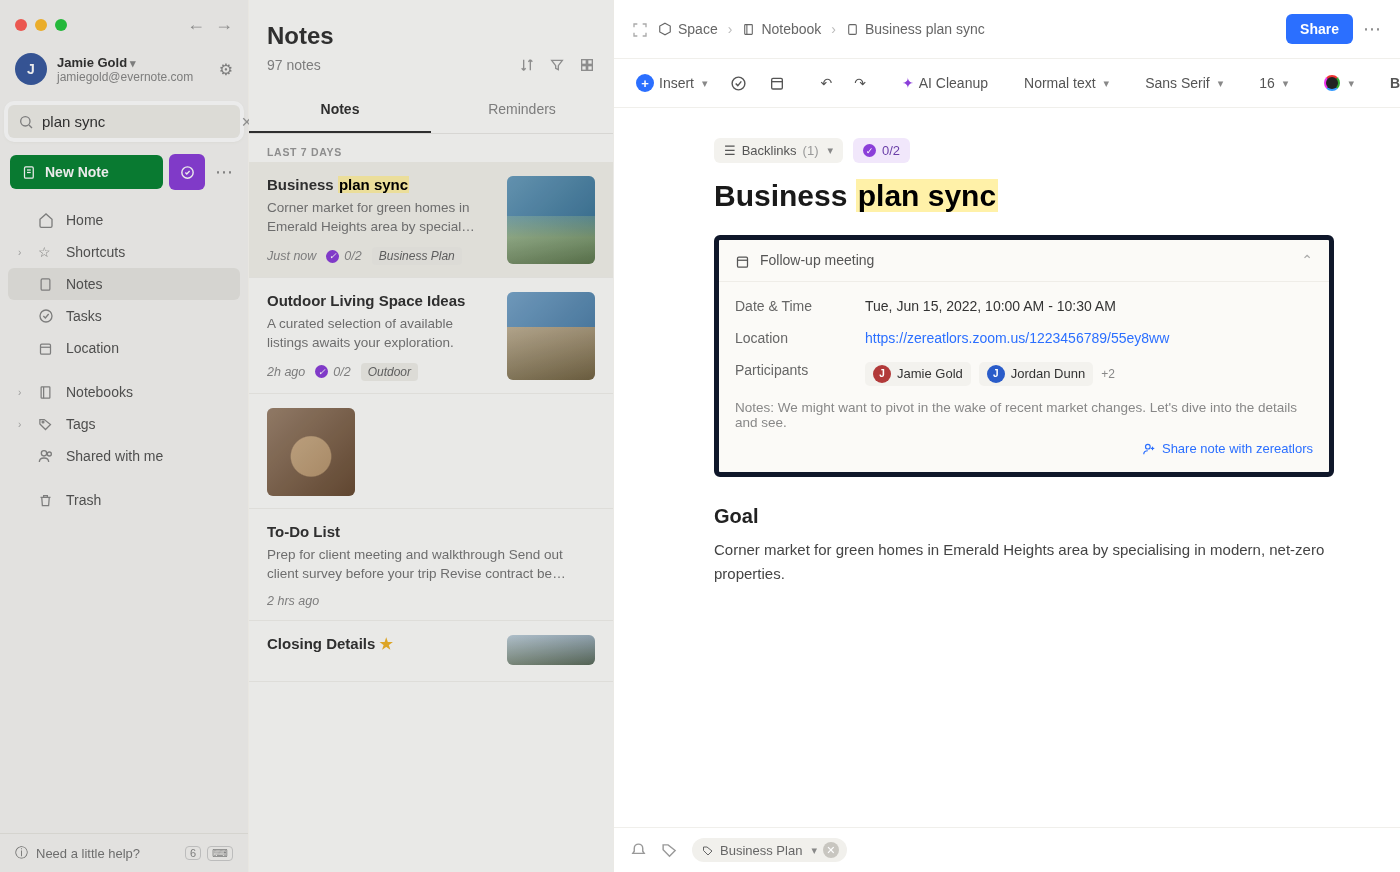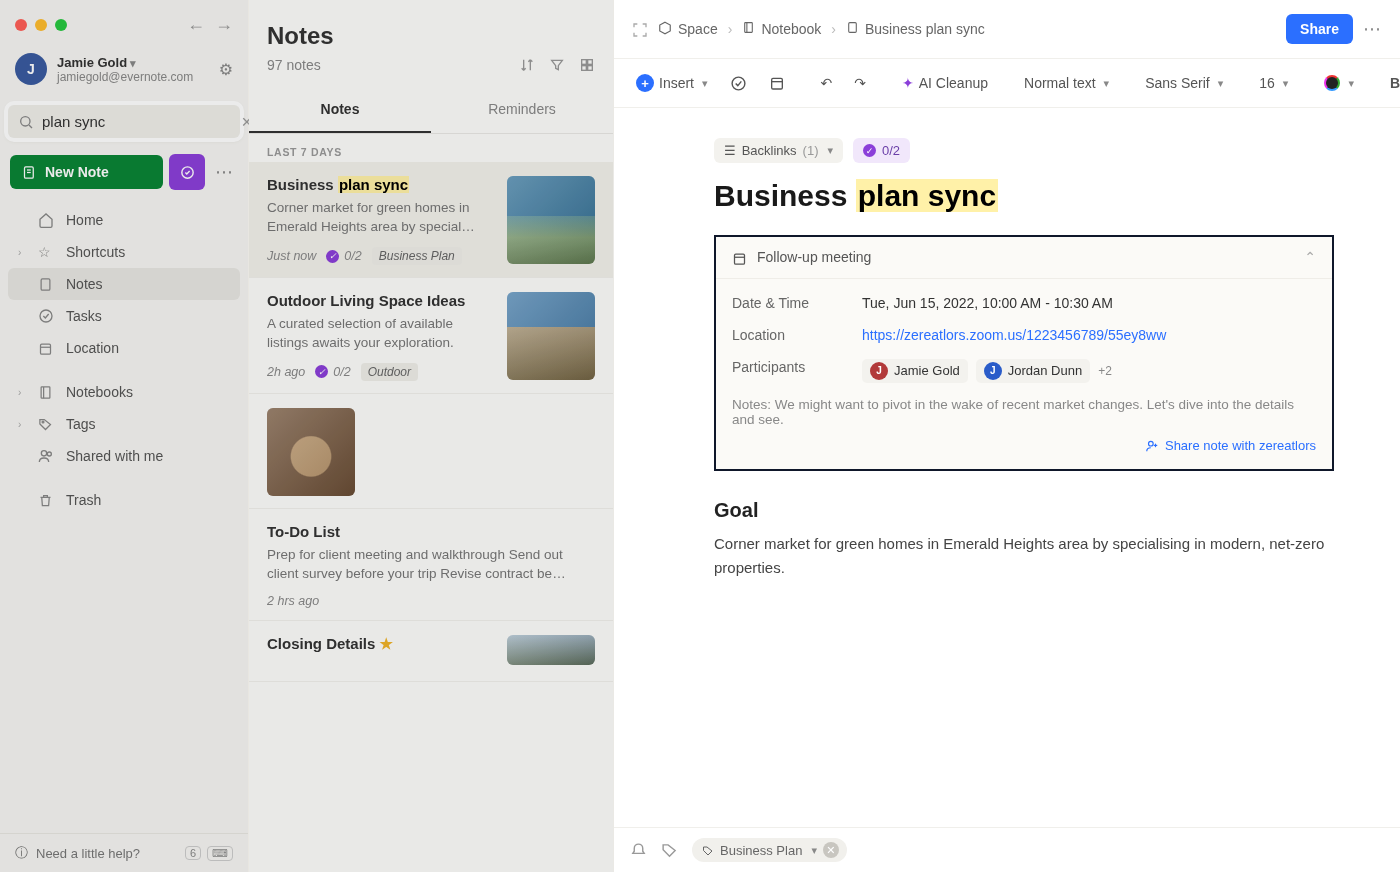--- a/index.html
+++ b/index.html
@@ -70,21 +70,21 @@
 .thumb.t1 { background: linear-gradient(180deg,#3a7ea8 45%,#5e9aa5 45%,#8cae7e 70%,#6e8c5c); }
 .thumb.t2 { background: linear-gradient(180deg,#4b87b8 40%,#b7a481 40%,#86754f); }
 .thumb.t3 { background: linear-gradient(180deg,#aab7b0 50%,#4a4037 50%); }
 .thumb.t4 { background: radial-gradient(circle at 50% 55%, #caa374 30%, #7b5a3e 32%, #7b5a3e); }
 .shared-ic { color: #3fa055; font-size: 13px; }
 .star { color: #f0b429; }
 
 
 .editor { flex: 1; display: flex; flex-direction: column; min-width: 0; }
 .crumbs { display: flex; align-items: center; gap: 10px; padding: 14px 18px; border-bottom: 1px solid #f0efeb; }
-.crumb { display: inline-flex; gap: 6px; color: #666; font-size: 14px; }
+.crumb { display: inline-flex; align-items: center; gap: 6px; color: #666; font-size: 14px; }
 .csep { color: #bbb; }
 .share-btn { margin-left: auto; background: #2b6fff; color: #fff; border-radius: 6px; padding: 7px 14px; font-weight: 600; font-size: 14px; cursor: pointer; }
 .hmore { color: #888; font-size: 18px; letter-spacing: 1px; cursor: pointer; }
 
 .toolbar { display: flex; align-items: center; gap: 6px; padding: 10px 14px; border-bottom: 1px solid #f0efeb; flex-wrap: nowrap; overflow: hidden; }
 .tbtn { display: inline-flex; align-items: center; gap: 5px; padding: 5px 8px; border-radius: 6px; color: #555; font-size: 14px; cursor: pointer; white-space: nowrap; }
 .tbtn.ins { background: #fff; }
 .plus-circ { width: 18px; height: 18px; border-radius: 50%; background: #2b6fff; color: #fff; display: inline-flex; align-items: center; justify-content: center; font-size: 13px; font-weight: 700; }
 .tsep { width: 1px; height: 20px; background: #e6e4df; margin: 0 4px; }
 .color-ring { width: 16px; height: 16px; border-radius: 50%; border: 2px solid; border-color: #e33 #3a3 #39f #e3e; background: #222; }
@@ -93,21 +93,21 @@
 
 .doc { flex: 1; overflow: auto; padding: 30px 45px 20px 45px; }
 .doc-inner { max-width: 620px; margin-left: 55px; }
 .pill-row { display: flex; gap: 10px; align-items: center; margin-bottom: 16px; }
 .pill { background: #f3f2ee; border-radius: 6px; padding: 5px 10px; display: inline-flex; align-items: center; gap: 6px; font-size: 13px; color: #555; cursor: pointer; }
 .pill.pp { background: #f1e7fb; color: #6a3ea8; }
 .pill .cnt { color: #999; }
 .doc-title { font-size: 30px; font-weight: 800; color: #1a1a1a; margin-bottom: 22px; }
 .doc-title mark { background: #fff1a8; padding: 0 2px; }
 
-.card { border: 2px solid #0f172a; border-radius: 0; background: #fbfaf7; }
+.card { border: 5px solid #0f172a; border-radius: 6px; background: #fbfaf7; }
 .card-h { display: flex; align-items: center; gap: 10px; padding: 12px 16px; border-bottom: 1px solid #efede8; color: #555; }
 .card-h .cvr { margin-left: auto; color: #aaa; }
 .card-body { padding: 8px 16px 14px 16px; }
 .row { display: flex; padding: 8px 0; font-size: 14px; }
 .row .lbl { width: 130px; color: #666; }
 .row .val { flex: 1; color: #333; }
 .row .val a { color: #2b6fff; text-decoration: none; }
 .parts { display: flex; align-items: center; gap: 8px; }
 .pchip { display: inline-flex; align-items: center; gap: 6px; background: #f3f2ee; border-radius: 5px; padding: 3px 8px; font-size: 13px; }
 .pav { width: 18px; height: 18px; border-radius: 50%; color: #fff; font-size: 10px; display: inline-flex; align-items: center; justify-content: center; font-weight: 700; }

